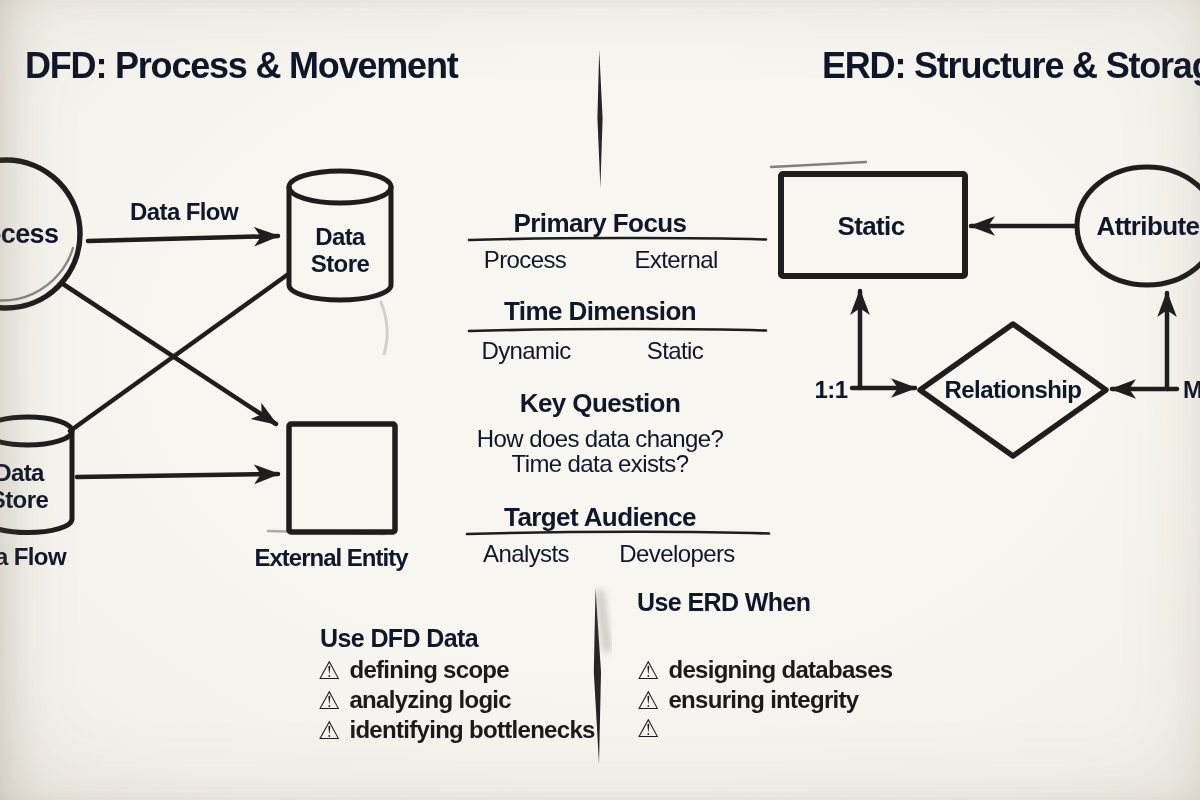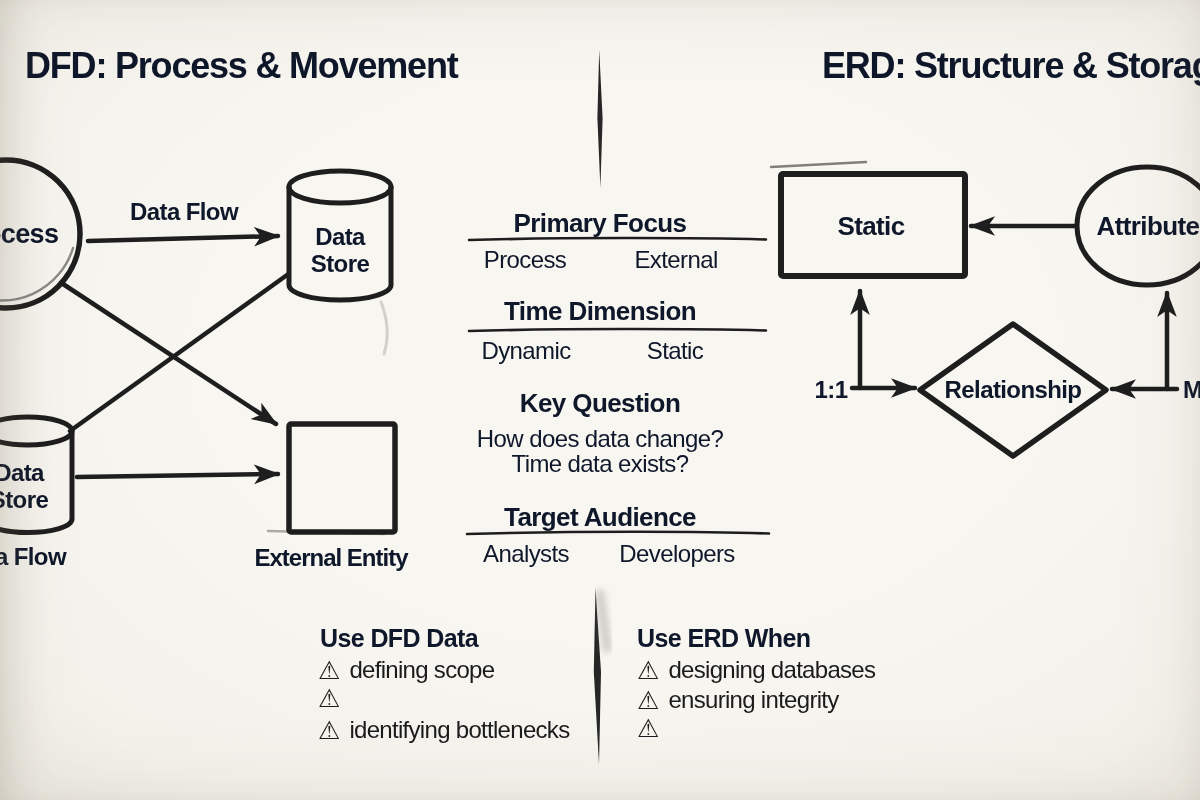--- a/index.html
+++ b/index.html
@@ -19,21 +19,21 @@
   .b{font-weight:700}
   .r{font-weight:400}
   .title{font-size:36px;font-weight:700;letter-spacing:-1.2px}
   .h26{font-size:26px;letter-spacing:-.6px}
   .f27{font-size:27px;letter-spacing:-.6px}
   .f24{font-size:24px;letter-spacing:-.6px}
   .f25{font-size:25px;letter-spacing:-.6px}
   .two{white-space:pre-line;line-height:1.13}
   .row{position:absolute;display:flex;align-items:center;gap:9px}
   .warn{font-size:25px;line-height:1;font-weight:400;color:#1b1b1b}
-  .item{font-size:24px;font-weight:400;letter-spacing:-.7px;white-space:nowrap}
+  .item{font-size:24px;font-weight:700;letter-spacing:-.7px;white-space:nowrap}
 </style>
 </head>
 <body>
 
 <div class="stage">
 
   <svg width="1200" height="800" viewBox="0 0 1200 800">
     <defs>
       <marker id="ah" viewBox="0 0 13 11" refX="12" refY="5.5" markerWidth="26" markerHeight="22" orient="auto" markerUnits="userSpaceOnUse">
         <path d="M0,0.6 L13,5.5 L0,10.4 L3.4,5.5 Z" fill="#1e1e1e"></path>
@@ -117,27 +117,28 @@
   <div class="txt c b f24" style="left:831px;top:377px">1:1</div>
   <div class="txt b f24" style="left:1183px;top:377px">M</div>
 
   <div class="txt b f25" style="left:320px;top:625px">Use DFD Data</div>
   <div class="row" style="left:318px;top:656px">
     <span class="warn">⚠</span>
     <span class="item">defining scope</span>
   </div>
   <div class="row" style="left:318px;top:686px">
     <span class="warn">⚠</span>
+    <span class="item">analyzing logic</span>
   </div>
   <div class="row" style="left:318px;top:716px">
     <span class="warn">⚠</span>
     <span class="item">identifying bottlenecks</span>
   </div>
 
-  <div class="txt b f25" style="left:637px;top:625px">Use ERD When</div>
+  <div class="txt b f25" style="left:637px;top:589px">Use ERD When</div>
   <div class="row" style="left:637px;top:656px">
     <span class="warn">⚠</span>
     <span class="item">designing databases</span>
   </div>
   <div class="row" style="left:637px;top:686px">
     <span class="warn">⚠</span>
     <span class="item">ensuring integrity</span>
   </div>
   <div class="row" style="left:637px;top:716px">
     <span class="warn">⚠</span>

